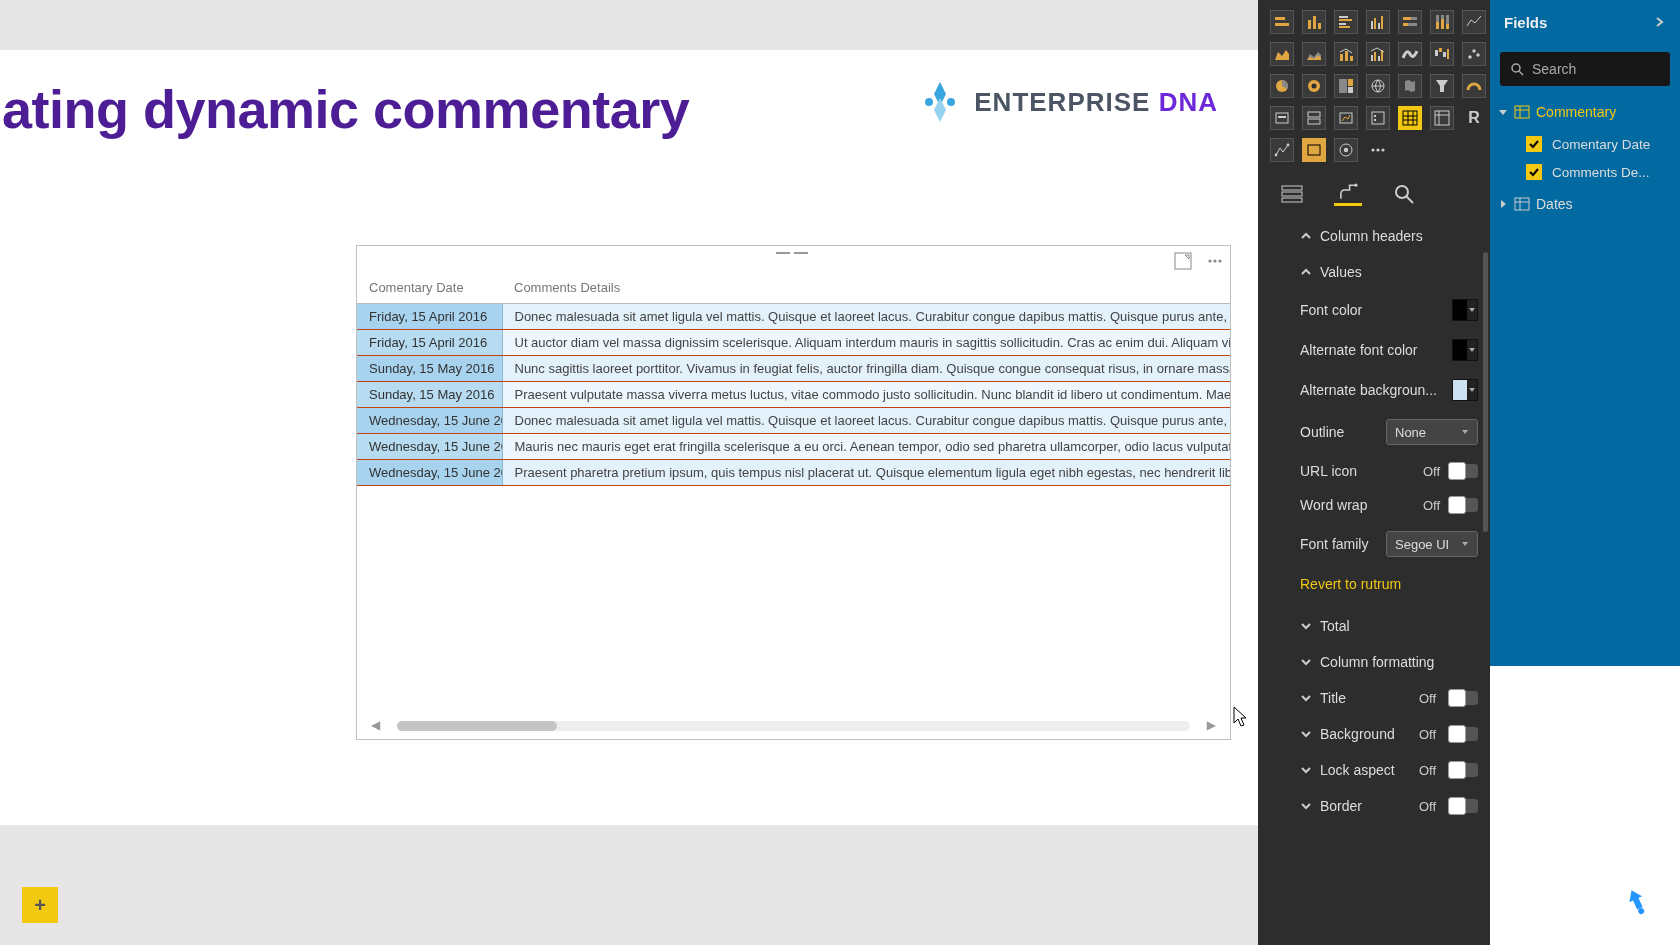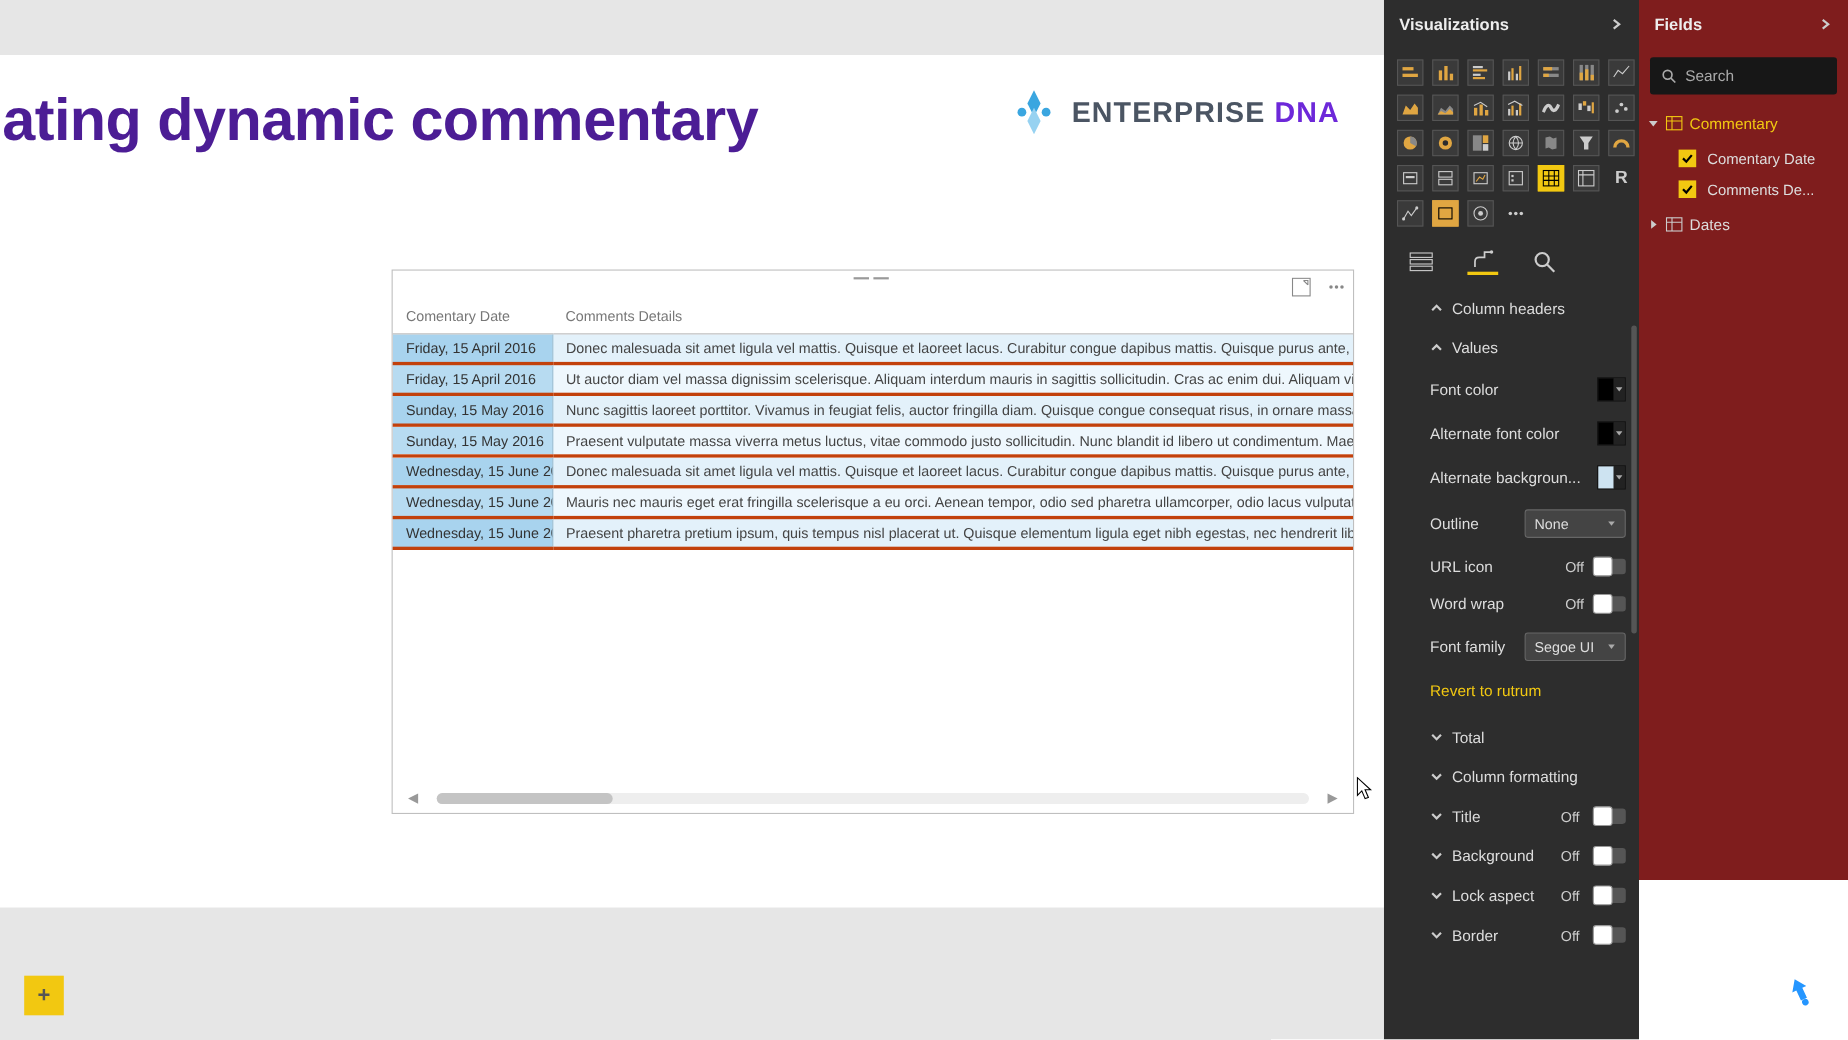--- a/index.html
+++ b/index.html
@@ -16,21 +16,21 @@
   .brand-text .accent { color:#6d28d9; }
 
   .visual-frame { position:absolute; left:356px; top:195px; width:875px; height:495px; border:1px solid #bfbfbf; background:#fff; }
   .visual-toolbar { position:absolute; right:6px; top:6px; display:flex; gap:14px; }
   .tbicon { width:18px; height:18px; cursor:pointer; }
   .visual-grip { position:absolute; left:50%; top:6px; transform:translateX(-50%); width:40px; height:6px; }
   .visual-grip span { display:inline-block; width:14px; height:2px; background:#999; margin:0 2px; vertical-align:top; }
 
   table.data { width:100%; border-collapse:collapse; margin-top:26px; table-layout:fixed; font-size:13px; }
   table.data th { text-align:left; font-weight:400; color:#777; padding:8px 12px; border-bottom:1px solid #bbb; }
-  table.data td { padding:5px 12px; border-bottom:3px solid #c2410c; white-space:nowrap; overflow:hidden; text-overflow:clip; }
+  table.data td { padding:5px 12px; border-bottom:1px solid #c2410c; white-space:nowrap; overflow:hidden; text-overflow:clip; }
   table.data col.date { width:145px; }
   table.data td.date { background:#a8d3ee; border-right:1px solid #8fb8d2; color:#333; }
   table.data td.details { background:#e3f1fa; color:#444; }
   table.data tr.alt td.date { background:#b7dbf1; }
   table.data tr.alt td.details { background:#eef7fd; }
 
   .hscroll { position:absolute; bottom:6px; left:14px; right:14px; height:14px; }
   .harrow { color:#999; font-size:12px; }
   .hbar-track { position:absolute; left:26px; right:26px; top:2px; height:10px; background:#eee; border-radius:5px; }
   .hbar-thumb { position:absolute; left:0; top:0; height:10px; width:160px; background:#c4c4c4; border-radius:5px; }
@@ -70,21 +70,21 @@
   .prop .swatch .drop svg{ width:6px; height:6px; }
   .prop .sel { width:92px; height:26px; background:#444; border:1px solid #666; font-size:13px; color:#ddd; padding:0 8px; display:flex; align-items:center; justify-content:space-between; border-radius:3px; }
   .prop .tog { width:30px; height:14px; background:#555; border-radius:3px; position:relative; }
   .prop .tog .knob { position:absolute; left:0; top:-2px; width:18px; height:18px; background:#fff; border:1px solid #999; border-radius:3px; }
   .prop .state { font-size:13px; color:#ccc; margin-left:auto; margin-right:8px; }
   .revert { color:#f2c811; font-size:14px; padding:10px 4px 16px 4px; cursor:pointer; }
 
   .format-scrollbar { position:absolute; right:2px; top:38px; width:5px; height:280px; background:#555; border-radius:3px; }
 
   
-  .fields-pane { width:190px; height:800px; background:#7f1d1d; color:#ddd; }
+  .fields-pane { width:190px; height:666px; background:#0369a1; color:#ddd; }
   .search { margin:8px 10px; height:34px; background:#171717; border-radius:3px; display:flex; align-items:center; gap:8px; padding:0 10px; color:#aaa; font-size:14px; }
   .tbl-h { display:flex; align-items:center; gap:6px; padding:10px 8px; font-size:14px; color:#f2c811; cursor:pointer; }
   .tbl-h.dim { color:#ddd; }
   .fld { display:flex; align-items:center; gap:10px; padding:6px 8px 6px 36px; font-size:13.5px; color:#ddd; cursor:pointer; }
   .fld .cb { width:16px; height:16px; background:#f2c811; display:flex; align-items:center; justify-content:center; }
   .fld .cb svg { width:10px; height:10px; }
   .tbl-h .tri { width:10px; height:10px; }
   .tbl-h .ticon { width:16px; height:16px; }
 
   .help { position:absolute; right:28px; bottom:28px; width:30px; height:30px; transform:rotate(-25deg); }
@@ -179,26 +179,20 @@
     </div>
 
     <div class="add-tab">+</div>
 
     <svg class="cursor" width="16" height="22" viewBox="0 0 16 22">
       <path d="M1 1 L1 17 L5 13 L8 20 L11 19 L8 12 L13 12 Z" fill="#fff" stroke="#000"></path>
     </svg>
   </div>
 
   <div class="viz-pane">
-    <div class="pane-h">
-      <span>Visualizations</span>
-      <svg class="chev" viewBox="0 0 12 12">
-          <path d="M3 2 L8 6 L3 10" fill="none" stroke="#ccc" stroke-width="2"></path>
-        </svg>
-    </div>
 
     <div class="viz-icons">
 
       <div class="vi">
           <svg viewBox="0 0 16 16">
             <rect x="1" y="3" width="10" height="3" fill="#e0a642"></rect>
             <rect x="1" y="9" width="14" height="3" fill="#e0a642"></rect>
           </svg>
         </div>
       <div class="vi">

